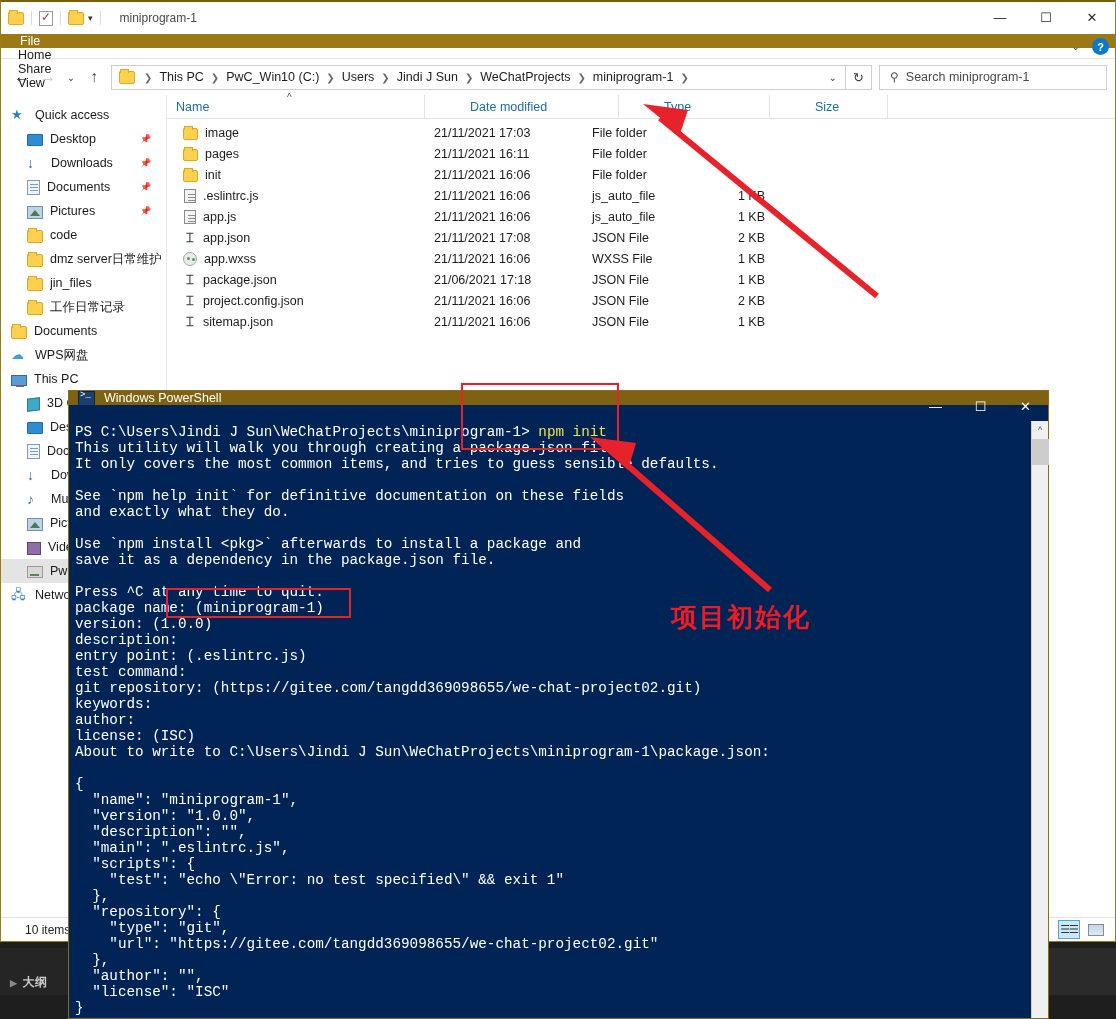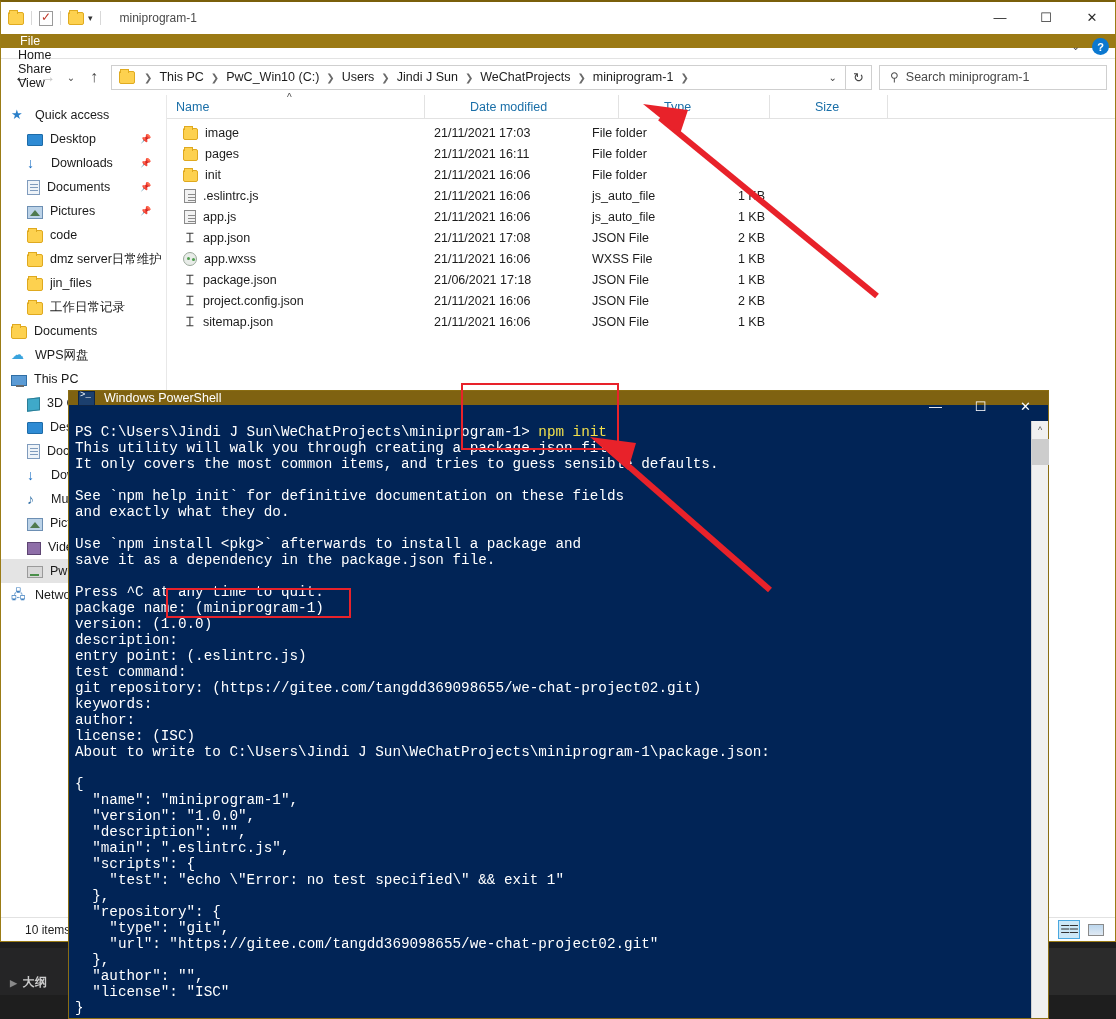--- a/index.html
+++ b/index.html
@@ -715,20 +715,21 @@
 }</span></div>
       <div class="psh-scroll">
         <div class="ps-arrow">^</div>
         <div class="ps-thumb"></div>
       </div>
     </div>
   </div>
 
   <div class="anno box-npm"></div>
   <div class="anno box-pkg"></div>
+  <div class="anno anno-cn">项目初始化</div>
 
   <svg class="arrow-svg" width="1116" height="1019">
     <defs>
       <marker id="ah" markerWidth="5" markerHeight="5" refX="2.5" refY="2.5" orient="auto">
         <path d="M0,0 L5,2.5 L0,5 z" fill="#e8222a"></path>
       </marker>
     </defs>
 
     <g>
       <path d="M877,296 L660,118" stroke="#e8222a" stroke-width="6" fill="none"></path>

